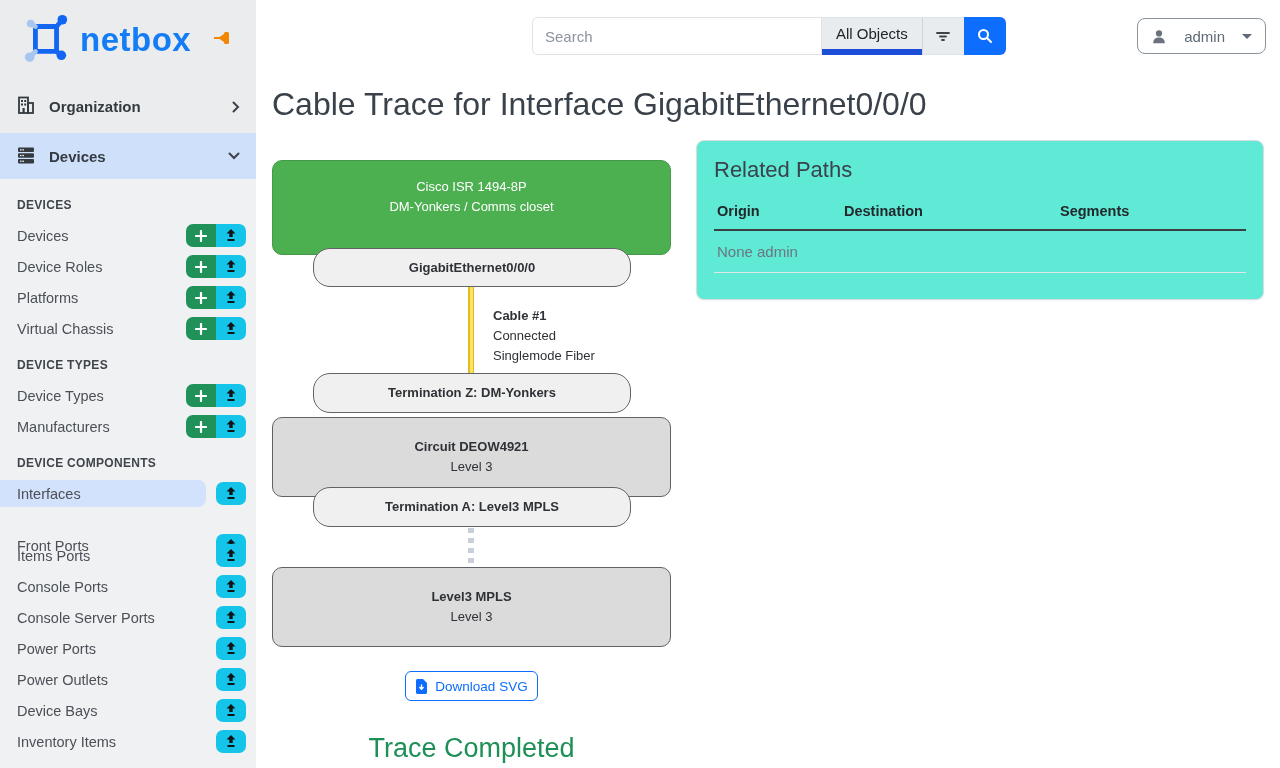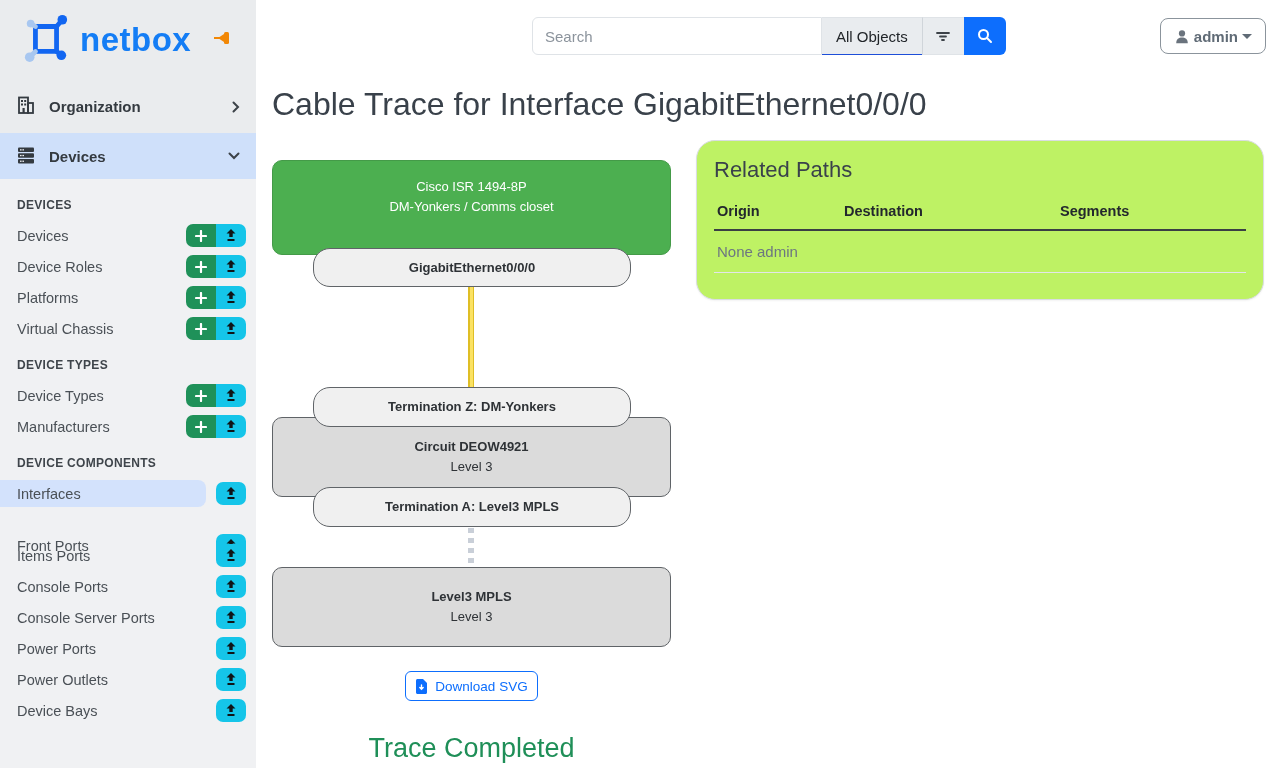--- a/index.html
+++ b/index.html
@@ -38,48 +38,48 @@
   .bimp.solo { border-radius:7px; }
 
   
   .main { position:absolute; left:256px; top:0; width:1024px; height:768px; background:#fff; }
 
   .search-group { position:absolute; left:276px; top:17px; height:38px; display:flex; }
   .search-input { width:290px; height:38px; border:1px solid #dfe3e7; border-right:1px solid #dfe3e7;
                   border-radius:6px 0 0 6px; padding:0 12px; font-size:15px; color:#212529;
                   font-family:"Liberation Sans",sans-serif; outline:none; }
   .search-input::placeholder { color:#8b939c; }
-  .scope { background:#e9ecef; border-top:1px solid #dfe3e7; border-bottom:1px solid #1d4ed8;
+  .scope { background:#e9ecef; border-top:1px solid #dfe3e7; border-bottom:6px solid #1d4ed8;
            display:flex; align-items:center; padding:0 14px; font-size:15px; color:#212529;
            cursor:pointer; }
   .filter-btn { width:42px; background:#e9ecef; border-top:1px solid #dfe3e7;
            border-bottom:1px solid #dfe3e7; border-left:1px solid #d0d5da;
            display:flex; align-items:center; justify-content:center; cursor:pointer; }
   .search-btn { width:42px; background:#0d6efd; border:none; border-radius:0 6px 6px 0;
            display:flex; align-items:center; justify-content:center; cursor:pointer; }
 
   .user-btn { position:absolute; right:14px; top:18px; height:36px; border:1px solid #8b949c;
-              border-radius:8px; display:flex; align-items:center; gap:4px; padding:0 13px;
-              color:#606b76; font-size:15px; background:#fff; cursor:pointer;font-weight:bold; }
+              border-radius:8px; display:flex; align-items:center; gap:17px; padding:0 13px;
+              color:#606b76; font-size:15px; background:#fff; cursor:pointer; }
   .caret { width:0; height:0; border-left:5px solid transparent; border-right:5px solid transparent;
            border-top:5px solid #606b76; }
 
   .page-title { position:absolute; left:16px; top:70px; font-size:32px; font-weight:400;
                 color:#39414a; white-space:nowrap;margin-top:16px; }
 
   
   .tbox { position:absolute; text-align:center; font-size:13px; color:#2e3236; }
   .box-device { left:16px; top:160px; width:399px; height:95px; background:#4caf50;
                 border:1px solid #449a48; border-radius:10px; color:#fff; padding-top:16px;
                 line-height:20px; cursor:pointer; }
   .box-term  { left:57px; width:318px; height:40px; background:#f0f0f0;
                border:1px solid #606468; border-radius:17px; font-weight:700;
                line-height:38px; z-index:2; cursor:pointer; }
   .box-iface { top:248px; height:39px; line-height:37px; }
-  .box-termz { top:387px; }
+  .box-termz { top:373px; }
   .box-terma { top:487px; }
   .box-big   { left:16px; width:399px; height:80px; background:#dbdbdb;
                border:1px solid #5f6367; border-radius:10px; padding-top:19px;
                line-height:20px; z-index:1; cursor:pointer; }
   .box-circuit { top:417px; }
   .box-farend  { top:567px; }
   .bold { font-weight:700; }
 
   .cable-line { position:absolute; left:212px; top:287px; width:6px; height:100px;
                 background:linear-gradient(90deg,#dfbe25 0 1.5px,#fbe263 1.5px 4.5px,#dfbe25 4.5px 6px); }
@@ -89,22 +89,22 @@
                background:repeating-linear-gradient(180deg,#c9cfd8 0 5px,transparent 5px 10px); }
 
   .dl-btn { position:absolute; left:149px; top:671px; width:133px; height:30px;
             border:1px solid #0d6efd; border-radius:6px; background:#fff; color:#0d6efd;
             font-size:13.5px; display:flex; align-items:center; justify-content:center;
             gap:7px; cursor:pointer; font-family:"Liberation Sans",sans-serif; }
   .trace-status { position:absolute; left:16px; top:733px; width:399px; text-align:center;
                   font-size:27px; color:#1f8f58; }
 
   
-  .card { position:absolute; left:440px; top:140px; width:568px; height:160px; background:#bef264;
-          border:1px solid #d9dde1; border-radius:19px; box-shadow:0 1px 2px rgba(0,0,0,.05); }
+  .card { position:absolute; left:440px; top:140px; width:568px; height:160px; background:#5eead4;
+          border:1px solid #d9dde1; border-radius:8px; box-shadow:0 1px 2px rgba(0,0,0,.05); }
   .card-title { margin:16px 0 0 17px; font-size:22px; font-weight:400; color:#3a424b; }
   .rp-table { margin:14px 17px 0; }
   .rp-head { display:grid; grid-template-columns:127px 216px 1fr; padding:6px 3px 10px;
              font-weight:700; font-size:14.5px; color:#23282d;
              border-bottom:2px solid #3a3f44; }
   .rp-row { padding:12px 3px; font-size:15px; color:#6d7681; border-bottom:1px solid #e3e6e9; }
 </style>
 </head>
 <body>
 
@@ -368,20 +368,31 @@
     <span class="lbl">Device Bays</span>
     <span class="btns">
         <span class="bimp solo">
           <svg width="12" height="13" viewBox="0 0 12 13">
             <path d="M6 0 L10.5 4.5 H7.7 V8 H4.3 V4.5 H1.5 Z" fill="#101417"></path>
             <rect x="2.5" y="10" width="7" height="2" fill="#101417"></rect>
           </svg>
         </span>
       </span>
   </div>
+  <div class="srow" style="top:726px">
+    <span class="lbl">Inventory Items</span>
+    <span class="btns">
+        <span class="bimp solo">
+          <svg width="12" height="13" viewBox="0 0 12 13">
+            <path d="M6 0 L10.5 4.5 H7.7 V8 H4.3 V4.5 H1.5 Z" fill="#101417"></path>
+            <rect x="2.5" y="10" width="7" height="2" fill="#101417"></rect>
+          </svg>
+        </span>
+      </span>
+  </div>
 </aside>
 
 <div class="main">
 
   <div class="search-group">
     <input class="search-input" type="text" placeholder="Search" style="">
     <div class="scope">
       <span>All Objects</span>
     </div>
     <div class="filter-btn">
@@ -409,20 +420,25 @@
   <h1 class="page-title">Cable Trace for Interface GigabitEthernet0/0/0</h1>
 
   <div class="tbox box-device">
     <div>Cisco ISR 1494-8P</div>
     <div>DM-Yonkers / Comms closet</div>
   </div>
 
   <div class="tbox box-term box-iface">GigabitEthernet0/0/0</div>
 
   <div class="cable-line"></div>
+  <div class="cable-info">
+    <div class="bold">Cable #1</div>
+    <div>Connected</div>
+    <div>Singlemode Fiber</div>
+  </div>
 
   <div class="tbox box-term box-termz">Termination Z: DM-Yonkers</div>
 
   <div class="tbox box-big box-circuit">
     <div class="bold">Circuit DEOW4921</div>
     <div>Level 3</div>
   </div>
 
   <div class="tbox box-term box-terma">Termination A: Level3 MPLS</div>
 

